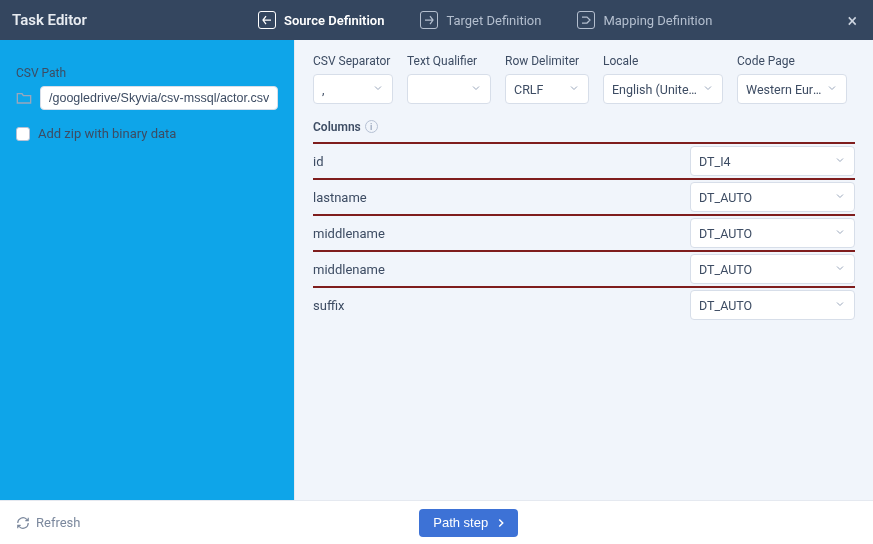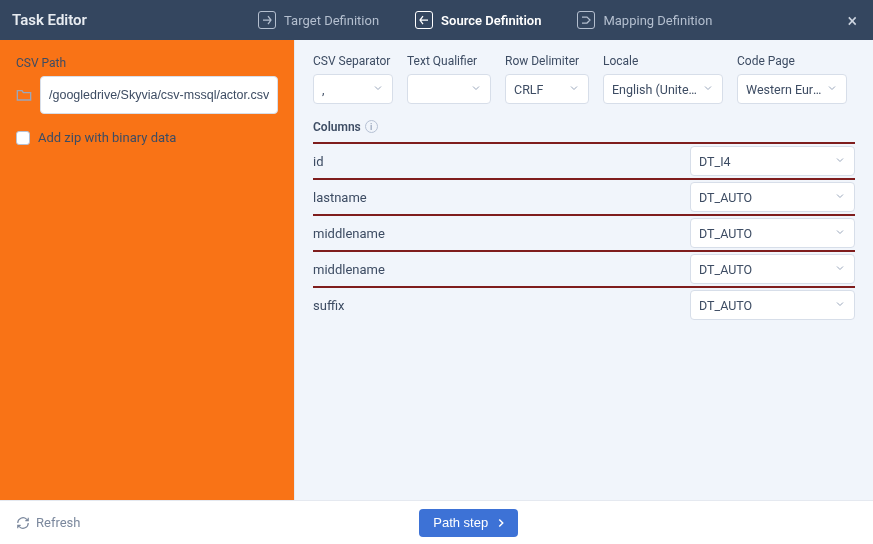--- a/index.html
+++ b/index.html
@@ -13,25 +13,25 @@
   .tab { display: flex; align-items: center; gap: 8px; padding: 0 18px; height: 40px; font-size: 13px; color: #b4bfcf; cursor: pointer; }
   .tab.active { font-weight: 600; color: #fff; }
   .tab-icon { width: 18px; height: 18px; border: 1.5px solid currentColor; border-radius: 3px; display: flex; align-items: center; justify-content: center; }
   .tab-icon svg { width: 12px; height: 12px; }
   .close { font-size: 18px; color: #cdd5e0; cursor: pointer; padding:4px 4px; }
 
   
   .main { flex: 1 1 auto; display: flex; overflow: hidden; }
 
   
-  .sidebar { width: 295px; border-right: 1px solid #e5e9f0; padding: 16px 16px; background:#f97316; }
+  .sidebar { width: 295px; border-right: 1px solid #e5e9f0; padding: 26px 16px; background:#0ea5e9; }
   .field-label { font-size: 12px; color: #3d4c63; margin-bottom: 6px; display:block; }
   .path-row { display: flex; align-items: center; gap: 8px; }
   .folder-icon { width: 16px; height: 14px; color: #9aa7bc; flex:0 0 16px; }
-  .path-input { flex: 1; height: 38px; border: 1px solid #d7dee9; border-radius: 4px; padding: 0 8px; font-size: 12.5px; color: #3d4c63; background:#fff; }
+  .path-input { flex: 1; height: 24px; border: 1px solid #d7dee9; border-radius: 4px; padding: 0 8px; font-size: 12.5px; color: #3d4c63; background:#fff; }
   .check-row { display: flex; align-items: center; gap: 8px; margin-top: 16px; font-size: 13px; color:#3d4c63; }
   .checkbox { width: 14px; height: 14px; border: 1.5px solid #b6c1d4; border-radius: 3px; background:#fff; }
 
   
   .content { flex:1; background:#f1f5fb; padding:14px 18px 10px 18px; overflow:auto; }
   .params { display:flex; gap:14px; margin-bottom:16px; }
   .param { display:flex; flex-direction:column; }
   .param .field-label { margin-bottom:6px; }
   .select { height:30px; border:1px solid #d7dee9; border-radius:4px; background:#fff; display:flex; align-items:center; justify-content:space-between; padding:0 8px; font-size:12.5px; color:#3d4c63; cursor:pointer; }
   .select .chev { color:#9aa7bc; }
@@ -61,35 +61,35 @@
 
   .chev svg{width:12px;height:12px;}
   .ellipsis{white-space:nowrap; overflow:hidden; text-overflow:ellipsis;}
 </style>
 </head>
 <body>
 
 <div class="header">
   <div class="title">Task Editor</div>
   <div class="tabs">
+    <div class="tab active">
+      <span class="tab-icon">
+        <svg viewBox="0 0 24 24" fill="none" stroke="currentColor" stroke-width="2.5">
+            <path d="M10 4 L4 12 L10 20 M4 12 H20"></path>
+          </svg>
+      </span>
+      <span>Source Definition</span>
+    </div>
     <div class="tab">
       <span class="tab-icon">
         <svg viewBox="0 0 24 24" fill="none" stroke="currentColor" stroke-width="2.5">
             <path d="M14 4 L20 12 L14 20 M20 12 H4"></path>
           </svg>
       </span>
       <span>Target Definition</span>
-    </div>
-    <div class="tab active">
-      <span class="tab-icon">
-        <svg viewBox="0 0 24 24" fill="none" stroke="currentColor" stroke-width="2.5">
-            <path d="M10 4 L4 12 L10 20 M4 12 H20"></path>
-          </svg>
-      </span>
-      <span>Source Definition</span>
     </div>
     <div class="tab">
       <span class="tab-icon">
         <svg viewBox="0 0 24 24" fill="none" stroke="currentColor" stroke-width="2.5">
             <path d="M4 6 H14 L20 12 L14 18 H4"></path>
           </svg>
       </span>
       <span>Mapping Definition</span>
     </div>
   </div>

